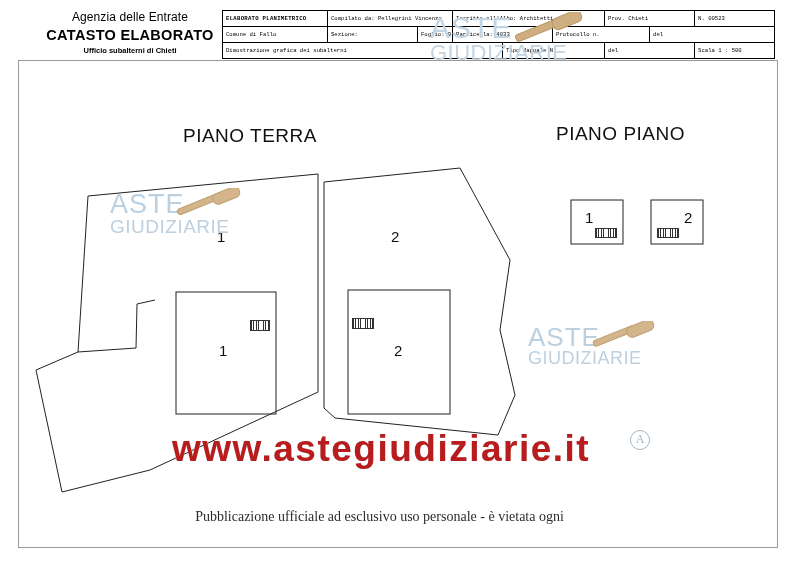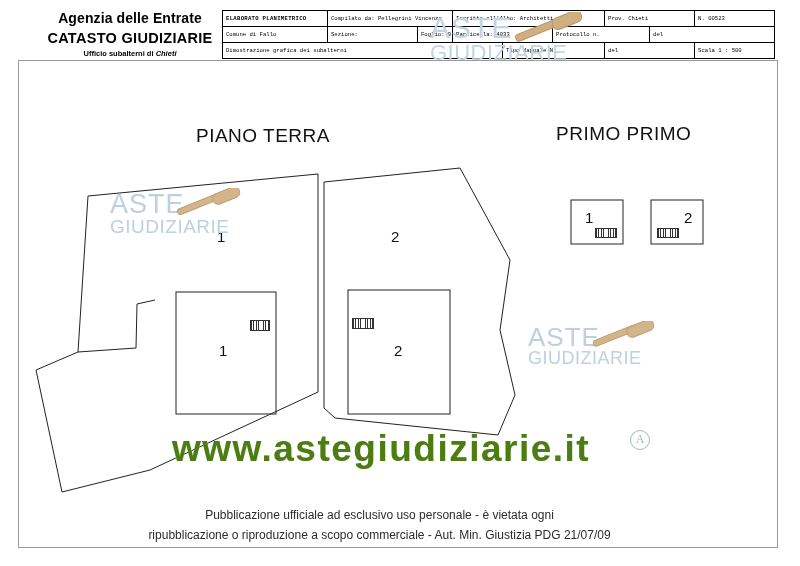--- a/index.html
+++ b/index.html
@@ -19,38 +19,37 @@
   
   #header-left {
     position: absolute;
     left: 40px;
     top: 10px;
     width: 180px;
     text-align: center;
     line-height: 1.25;
   }
   #header-left .agency {
-    font-size: 14px;
-    font-weight: bold;
+    font-size: 12px;
+    font-weight: normal;
     letter-spacing: .1px;
   }
   #header-left .catasto {
     font-size: 14.5px;
     font-weight: bold;
     letter-spacing: .3px;
     margin-top: 1px;
   }
   #header-left .office {
     font-size: 7.5px;
     font-weight: bold;
     margin-top: 2px;
   }
   #header-left .office .city {
     font-weight: bold;
-    font-style: italic;
   }
 
   
   #header-table {
     position: absolute;
     left: 222px;
     top: 10px;
     width: 552px;
     border: 1px solid #000;
     border-collapse: collapse;
@@ -83,21 +82,21 @@
   }
 
   
   .floor-title {
     position: absolute;
     font-size: 19px;
     letter-spacing: .5px;
     color: #111;
     font-family: "Liberation Sans", sans-serif;
   }
-  #title-piano-terra { left: 196px; top: 125px; }
+  #title-piano-terra { left: 183px; top: 125px; }
   #title-piano-primo { left: 556px; top: 123px; }
 
   
   #plan-svg {
     position: absolute;
     left: 0; top: 0;
     width: 800px;
     height: 566px;
     pointer-events: none;
   }
@@ -171,37 +170,37 @@
 
   #wm-right { left: 528px; top: 325px; }
   #wm-right .l1 { font-size: 26px; color: #bcd0e0; }
   #wm-right .l2 { font-size: 18px; color: #bcd0e0; }
 
   #wm-url {
     left: 172px;
     top: 428px;
     font-size: 37px;
     font-weight: bold;
-    color: #4d7c0f;
+    color: #b91c1c;
     letter-spacing: 1.5px;
     font-family: "Liberation Sans", sans-serif;
     text-shadow: 0 0 1px #cfdce7;
   }
 
   
   #footer-notice {
     position: absolute;
     left: 0;
     top: 505px;
     width: 759px;
     text-align: center;
-    font-size: 12px;
+    font-size: 14px;
     color: #2c2c2c;
     line-height: 1.7;
-    font-family: Liberation Sans, sans-serif;
+    font-family: Liberation Serif, serif;
   }
 
   
   #north-mark {
     position: absolute;
     left: 630px;
     top: 430px;
     width: 18px;
     height: 18px;
     border: 1px solid #9fb4c6;
@@ -211,21 +210,21 @@
     text-align: center;
     line-height: 17px;
     font-family: "Liberation Serif", serif;
   }
 </style>
 </head>
 <body>
 
 <div id="header-left">
   <div class="agency">Agenzia delle Entrate</div>
-  <div class="catasto">CATASTO GIUDIZIARIE</div>
+  <div class="catasto">CATASTO ELABORATO</div>
   <div class="office">
     <span>Ufficio subalterni di</span>
     <span class="city">Chieti</span>
   </div>
 </div>
 
 <table id="header-table">
   <colgroup>
     <col style="width:105px">
     <col style="width:50px">
@@ -259,21 +258,21 @@
     <td colspan="2">Tipo Mappale N.</td>
     <td colspan="2">del</td>
     <td colspan="1">Scala 1 : 500</td>
   </tr>
 </tbody>
   </table>
 
 <div id="drawing-frame"></div>
 
 <div class="floor-title" id="title-piano-terra">PIANO TERRA</div>
-<div class="floor-title" id="title-piano-primo">PRIMO PRIMO</div>
+<div class="floor-title" id="title-piano-primo">PIANO PIANO</div>
 
 <svg id="plan-svg" viewBox="0 0 800 566">
 
   <polyline points="318,174 318,318 318,392 150,470 62,492 36,370 78,352 88,196 318,174" fill="none" stroke="#222" stroke-width="1"></polyline>
 
   <polyline points="78,352 136,348 137,304 155,300" fill="none" stroke="#222" stroke-width="1"></polyline>
 
   <polyline points="324,182 324,408 335,418 498,435 515,395 500,330 510,260 460,168 324,182" fill="none" stroke="#222" stroke-width="1"></polyline>
 
   <rect x="176" y="292" width="100" height="122" fill="none" stroke="#222" stroke-width="1"></rect>
@@ -335,14 +334,13 @@
       <rect x="38" y="2" width="28" height="11" rx="5" transform="rotate(-22 52 7)"></rect>
     </g>
   </svg>
 </div>
 
 <div class="wm" id="wm-url">www.astegiudiziarie.it</div>
 <div id="north-mark">A</div>
 
 <div id="footer-notice">
   <div>Pubblicazione ufficiale ad esclusivo uso personale - è vietata ogni</div>
-  <div>ripubblicazione o riproduzione a scopo commerciale - Aut. Min. Giustizia PDG 21/07/09</div>
 </div>
 
 </body></html>

